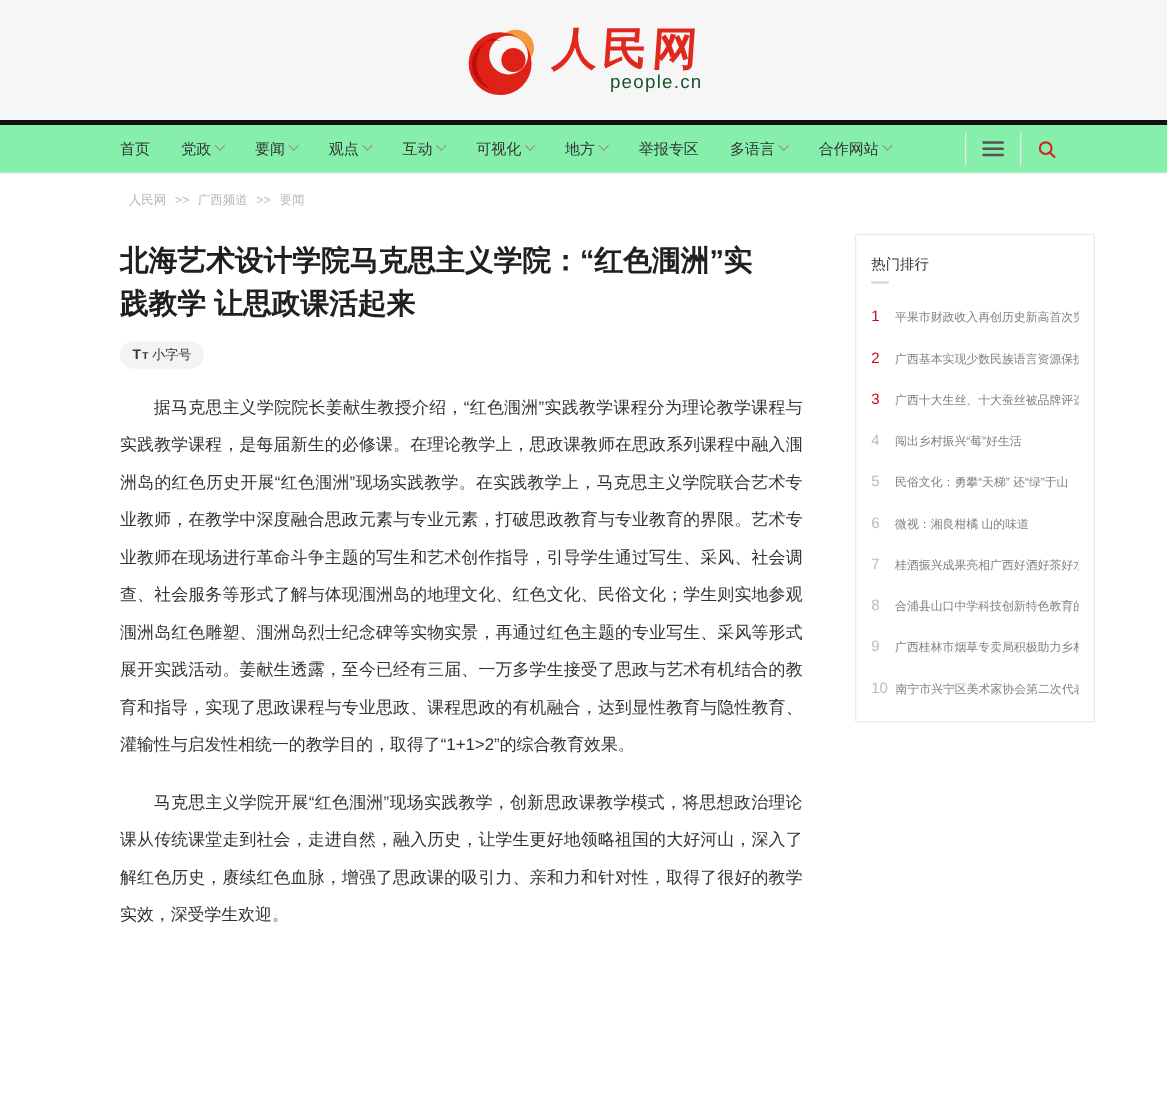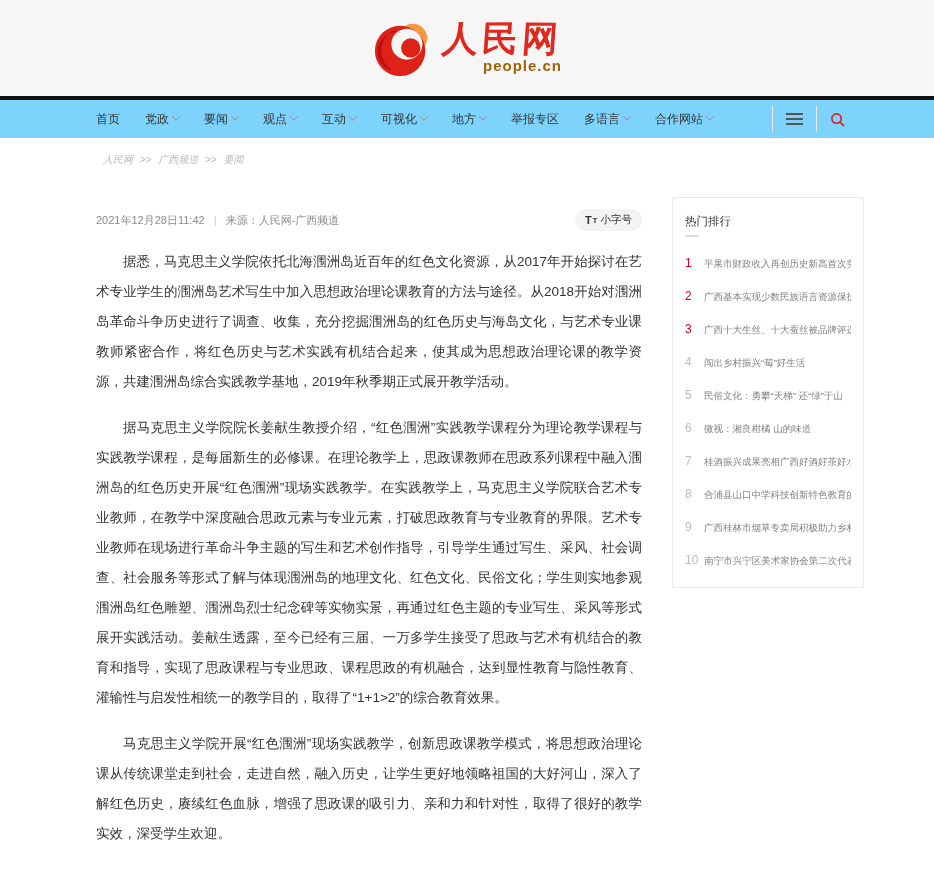--- a/index.html
+++ b/index.html
@@ -5,59 +5,59 @@
   html,body{margin:0;padding:0;background:#fff;}
   body{width:934px;font-family:"Liberation Sans","DejaVu Sans",sans-serif;color:#333;}
   .page{width:934px;min-height:888px;background:#fff;position:relative;overflow:hidden;}
 
   
   .site-header{height:96px;background:#f6f6f6;display:flex;align-items:center;justify-content:center;}
   .logo{display:flex;align-items:center;gap:8px;cursor:pointer;}
   .logo-icon svg{display:block;}
   .logo-text{display:flex;flex-direction:column;align-items:flex-end;}
   .logo-cn{color:#e0281e;font-size:36px;font-weight:bold;letter-spacing:4px;transform:skewX(-4deg);line-height:36px;font-family:"Liberation Serif","DejaVu Serif",serif;}
-  .logo-en{color:#a16207;font-size:15px;font-weight:bold;letter-spacing:1px;line-height:18px;}
+  .logo-en{color:#14532d;font-size:15px;font-weight:normal;letter-spacing:1px;line-height:18px;}
   .black-bar{height:4px;background:#121212;}
 
   
-  .main-nav{height:38px;background:#7dd3fc;border-bottom:1px solid #f2f2f2;}
+  .main-nav{height:38px;background:#86efac;border-bottom:1px solid #f2f2f2;}
   .nav-inner{width:762px;margin-left:96px;height:38px;display:flex;align-items:stretch;}
   .nav-item{display:flex;align-items:center;font-size:12px;color:#333;text-decoration:none;margin-right:25px;cursor:pointer;white-space:nowrap;}
   .caret{display:inline-block;width:5px;height:5px;border-right:1px solid #999;border-bottom:1px solid #999;transform:rotate(45deg) translate(-1px,-1px);margin-left:4px;margin-bottom:2px;}
   .nav-right{margin-left:auto;display:flex;align-items:stretch;}
   .app-badge{display:flex;align-items:center;gap:3px;text-decoration:none;cursor:pointer;margin-right:10px;}
   .app-icon{width:17px;height:17px;background:#cf1125;border-radius:4px;display:flex;align-items:center;justify-content:center;}
   .app-text{color:#cf1125;font-size:11px;font-weight:bold;font-style:italic;white-space:nowrap;}
   .app-pill{background:#cf1125;color:#fff;font-size:9px;padding:2px 6px;border-radius:9px;white-space:nowrap;}
   .nav-divider{width:1px;background:#e9e9e9;margin:6px 0;}
   .menu-btn,.search-btn{background:none;border:none;padding:0 13px;display:flex;align-items:center;cursor:pointer;}
   .hamburger{display:inline-flex;flex-direction:column;gap:3px;}
   .hamburger i{display:block;width:17px;height:2px;background:#555;}
 
   
-  .breadcrumb{margin:14px 0 10px 103px;font-size:10px;color:#b9b9b9;font-style:italic;}
+  .breadcrumb{margin:14px 0 0 103px;font-size:10px;color:#b9b9b9;}
   .breadcrumb a{color:#b9b9b9;text-decoration:none;cursor:pointer;}
   .breadcrumb .sep{margin:0 4px;}
 
   
   .content{display:flex;padding:18px 0 0 96px;}
   .article{width:546px;}
   .title{font-size:23px;font-weight:bold;color:#202020;line-height:34px;margin:6px 0 0 0;max-width:508px;}
   .meta-row{display:flex;align-items:center;justify-content:space-between;margin-top:14px;}
   .meta{font-size:11px;color:#8c8c8c;}
   .meta .meta-sep{margin:0 6px;color:#c9c9c9;}
   .meta a{color:#8c8c8c;text-decoration:none;cursor:pointer;}
   .fontsize-btn{display:flex;align-items:center;gap:3px;background:#f3f3f3;border:none;border-radius:11px;padding:4px 10px;font-size:10.5px;color:#333;cursor:pointer;font-family:inherit;}
   .t-big{font-size:11px;font-weight:bold;color:#333;}
   .t-small{font-size:8px;font-weight:bold;color:#333;margin-left:-2px;}
   .body{margin-top:16px;}
   .body p{font-size:13.5px;color:#333;line-height:30px;text-indent:2em;text-align:justify;margin:0 0 16px 0;}
 
   
-  .sidebar{width:192px;margin-left:30px;align-self:flex-start;border:1px solid #e9e9e9;border-radius:2px;padding:16px 12px 10px 12px;box-sizing:border-box;margin-top:2px;}
+  .sidebar{width:192px;margin-left:42px;align-self:flex-start;border:1px solid #e9e9e9;border-radius:2px;padding:16px 12px 10px 12px;box-sizing:border-box;margin-top:2px;}
   .sb-title{font-size:11.5px;color:#333;}
   .sb-underline{width:14px;height:2px;background:#d9d9d9;margin-top:6px;}
   .sidebar ul{list-style:none;margin:10px 0 0 0;padding:0;}
   .sb-item{display:flex;align-items:baseline;gap:6px;padding:9px 0;cursor:pointer;}
   .rank{font-size:12px;color:#bcbcbc;min-width:13px;flex:none;}
   .rank.top{color:#d0021b;}
   .sb-text{font-size:9.5px;color:#818181;white-space:nowrap;overflow:hidden;}
 </style>
 </head>
 <body>
@@ -150,36 +150,31 @@
     <a>人民网</a>
     <span class="sep">&gt;&gt;</span>
     <a>广西频道</a>
     <span class="sep">&gt;&gt;</span>
     <span>要闻</span>
   </div>
 
   <div class="content">
 
     <main class="article">
+      <h1 class="title">北海艺术设计学院马克思主义学院：“红色涠洲”实践教学 让思政课活起来</h1>
 
       <div class="meta-row">
-        <div class="meta">
-          <span>2021年12月28日11:42</span>
-          <span class="meta-sep">|</span>
-          <span>来源：</span><a>人民网-广西频道</a>
-        </div>
         <button class="fontsize-btn">
           <span class="t-big">T</span>
             <span class="t-small">T</span>
           <span>小字号</span>
         </button>
       </div>
 
       <div class="body">
-        <p>据悉，马克思主义学院依托北海涠洲岛近百年的红色文化资源，从2017年开始探讨在艺术专业学生的涠洲岛艺术写生中加入思想政治理论课教育的方法与途径。从2018开始对涠洲岛革命斗争历史进行了调查、收集，充分挖掘涠洲岛的红色历史与海岛文化，与艺术专业课教师紧密合作，将红色历史与艺术实践有机结合起来，使其成为思想政治理论课的教学资源，共建涠洲岛综合实践教学基地，2019年秋季期正式展开教学活动。</p>
         <p>据马克思主义学院院长姜献生教授介绍，“红色涠洲”实践教学课程分为理论教学课程与实践教学课程，是每届新生的必修课。在理论教学上，思政课教师在思政系列课程中融入涠洲岛的红色历史开展“红色涠洲”现场实践教学。在实践教学上，马克思主义学院联合艺术专业教师，在教学中深度融合思政元素与专业元素，打破思政教育与专业教育的界限。艺术专业教师在现场进行革命斗争主题的写生和艺术创作指导，引导学生通过写生、采风、社会调查、社会服务等形式了解与体现涠洲岛的地理文化、红色文化、民俗文化；学生则实地参观涠洲岛红色雕塑、涠洲岛烈士纪念碑等实物实景，再通过红色主题的专业写生、采风等形式展开实践活动。姜献生透露，至今已经有三届、一万多学生接受了思政与艺术有机结合的教育和指导，实现了思政课程与专业思政、课程思政的有机融合，达到显性教育与隐性教育、灌输性与启发性相统一的教学目的，取得了“1+1&gt;2”的综合教育效果。</p>
         <p>马克思主义学院开展“红色涠洲”现场实践教学，创新思政课教学模式，将思想政治理论课从传统课堂走到社会，走进自然，融入历史，让学生更好地领略祖国的大好河山，深入了解红色历史，赓续红色血脉，增强了思政课的吸引力、亲和力和针对性，取得了很好的教学实效，深受学生欢迎。</p>
 
       </div>
 
     </main>
 
     <aside class="sidebar">
       <div class="sb-title">热门排行</div>
       <div class="sb-underline"></div>

